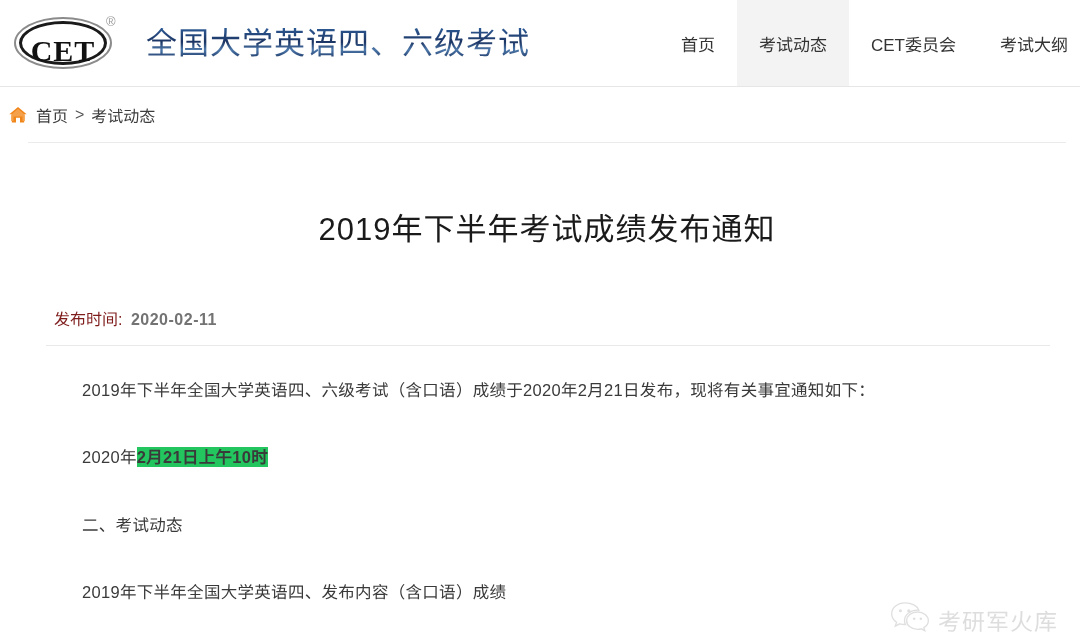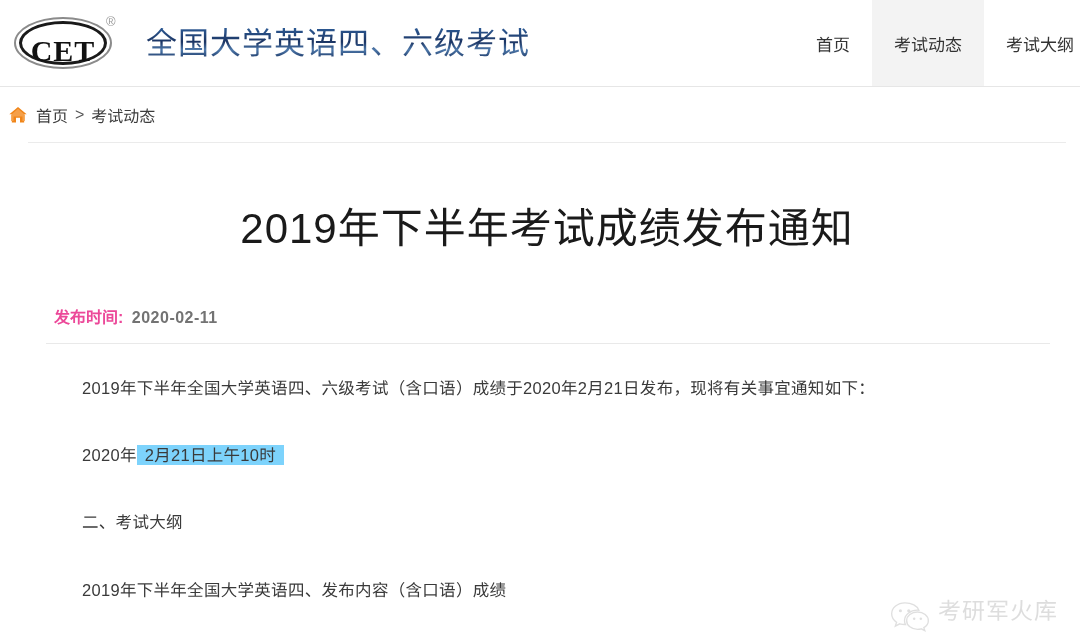--- a/index.html
+++ b/index.html
@@ -114,21 +114,21 @@
     font-size: 17px;
     color: #333333;
     white-space: nowrap;
     cursor: pointer;
     box-sizing: border-box;
   }
   .nav-item.is-active {
     background: #f3f3f3;
   }
   .nav-item.last {
-    padding-right: 6px;
+    padding-right: 12px;
   }
 
   
   .breadcrumb-bar {
     height: 55px;
     display: flex;
     align-items: center;
     padding-left: 8px;
     background: #ffffff;
     font-size: 16px;
@@ -154,38 +154,37 @@
     position: relative;
     margin: 0 14px 0 28px;
     background: #ffffff;
     border-top: 1px solid #ebebeb;
     min-height: 500px;
     box-sizing: border-box;
   }
 
   .article-title {
     text-align: center;
-    font-size: 42px;
+    font-size: 31px;
     font-weight: 400;
     color: #1a1a1a;
     letter-spacing: 1px;
-    margin: 8px;
+    margin: 16px;
     padding: 52px 20px 0 20px;
     line-height: 1.25;
   }
 
   .publish-row {
     padding: 44px 0 0 26px;
     font-size: 16px;
     color: #8c8c8c;
     line-height: 1.2;
   }
   .publish-label {
-    color: #ec4899;
-    font-weight: bold;
+    color: #7f1d1d;
   }
   .publish-date {
     color: #737373;
     font-weight: 700;
     margin-left: 4px;
     letter-spacing: 0.5px;
   }
 
   .divider {
     margin: 16px 16px 0 18px;
@@ -201,32 +200,33 @@
     color: #3a3a3a;
     line-height: 1.9;
     margin: 5px 0 36px 0;
     letter-spacing: 0.3px;
     white-space: nowrap;
   }
   .para.section-head {
     margin-bottom: 36px;
   }
   mark.hl {
-    background: #7dd3fc;
+    background: #22c55e;
     color: #3a3a3a;
-    padding: 1px 8px;
+    padding: 1px 0;
+    font-weight: bold;
   }
 
   
   .watermark {
     position: absolute;
     right: 8px;
     bottom: 8px;
     display: flex;
-    align-items: flex-start;
+    align-items: flex-end;
     opacity: 0.45;
     pointer-events: none;
   }
   .wechat-icon {
     width: 40px;
     height: 34px;
     margin-right: 8px;
     display: block;
   }
   .watermark-text {
@@ -247,20 +247,21 @@
       <div class="ring-inner"></div>
       <div class="cet-text">CET</div>
       <div class="reg-mark">®</div>
     </div>
     <div class="brand-title">全国大学英语四、六级考试</div>
   </div>
 
   <nav class="main-nav">
     <div class="nav-item">首页</div>
     <div class="nav-item is-active">考试动态</div>
+    <div class="nav-item">CET委员会</div>
     <div class="nav-item last">考试大纲</div>
   </nav>
 
 </header>
 
 <div class="breadcrumb-bar">
   <svg class="home-icon" viewBox="0 0 24 24" aria-hidden="true">
     <path d="M12 2.5 1.6 11.2h3.0V21h5.0v-5.6h4.8V21h5.0V11.2h3.0Z" fill="#f08519"></path>
     <path d="M12 4.6 3.8 11.6V19.3h2.9v-5.6h10.6v5.6h2.9V11.6Z" fill="#f5a04a"></path>
   </svg>
@@ -280,21 +281,21 @@
 
   <div class="divider"></div>
 
   <div class="article-body">
 
     <p class="para">2019年下半年全国大学英语四、六级考试（含口语）成绩于2020年2月21日发布，现将有关事宜通知如下：</p>
 
 
     <p class="para"><span>2020年</span><mark class="hl">2月21日上午10时</mark></p>
 
-    <p class="para section-head">二、考试大纲</p>
+    <p class="para section-head">二、考试动态</p>
 
     <p class="para">2019年下半年全国大学英语四、发布内容（含口语）成绩</p>
 
   </div>
 
   <div class="watermark">
     <svg class="wechat-icon" viewBox="0 0 48 40" aria-hidden="true">
       <path d="M18 3C9.2 3 2 8.9 2 16.2c0 4.1 2.3 7.8 5.9 10.2l-1.5 4.5 5.3-2.7c1.9.5 3.9.8 6 .8h.9C17.8 27.4 17.4 26 17.4 24.4c0-7 6.9-12.6 15.4-12.6.6 0 1.2 0 1.8.1C32.9 6.7 26 3 18 3z" fill="none" stroke="#b9b9b9" stroke-width="1.6"></path>
       <circle cx="12.5" cy="12.5" r="1.9" fill="#b9b9b9"></circle>
       <circle cx="22.5" cy="12.5" r="1.9" fill="#b9b9b9"></circle>

